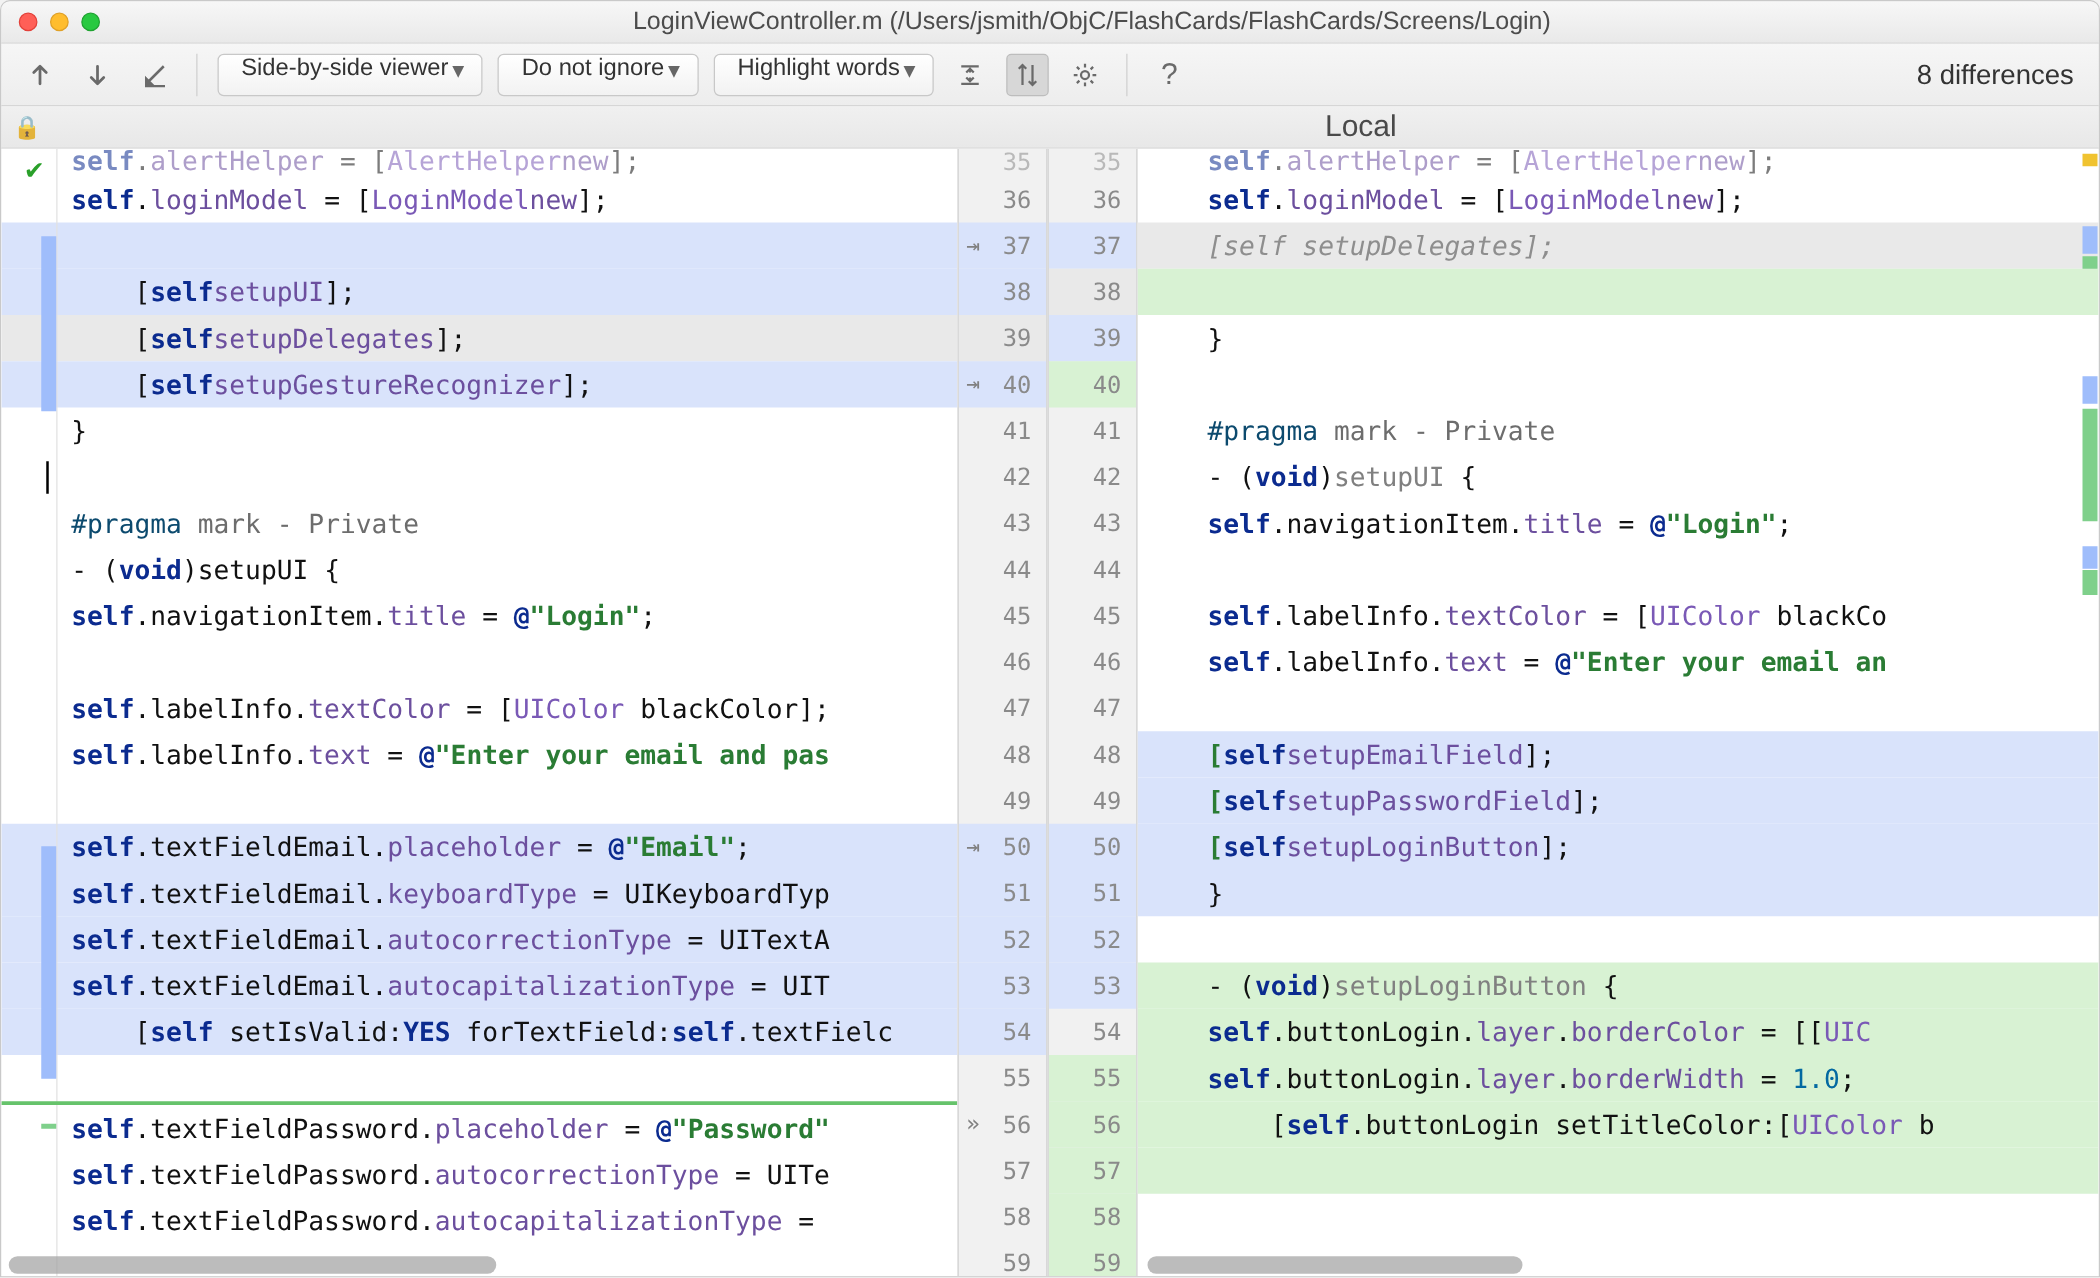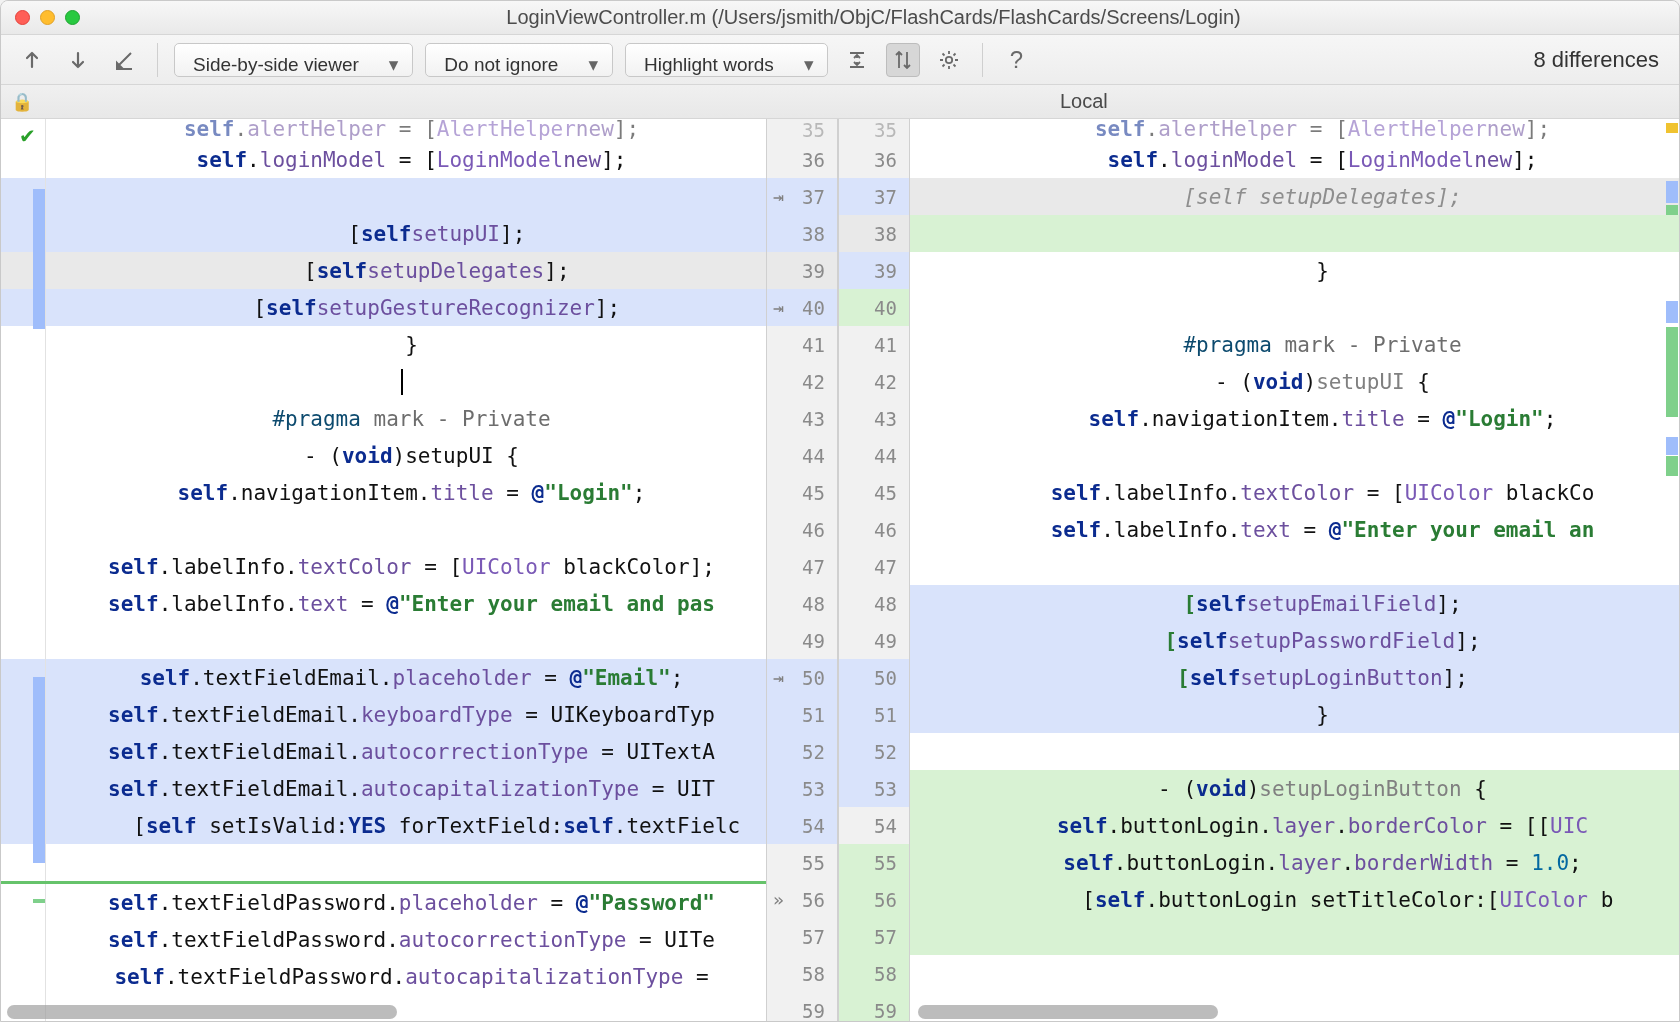--- a/index.html
+++ b/index.html
@@ -8,36 +8,36 @@
   .titlebar { height: 34px; display: flex; align-items: center; gap: 2px; padding: 0 14px; background: linear-gradient(#f7f7f7,#e9e9e9); border-bottom: 1px solid #d6d6d6; }
   .traffic { display: flex; gap: 10px; }
   .traffic span { width: 15px; height: 15px; border-radius: 50%; display: inline-block; }
   .t-close { background:#ff5f57; border:1px solid #e3413a;}
   .t-min { background:#ffbd2e; border:1px solid #e0a127;}
   .t-max { background:#28c940; border:1px solid #1fa331;}
   .title { flex: 1; text-align: center; font-size: 20px; color:#4c4c4c; }
   .toolbar { height: 50px; display: flex; align-items: center; gap: 12px; padding: 0 14px; background: linear-gradient(#f6f6f6,#ededed); border-bottom: 1px solid #d6d6d6; }
   .icon-btn { width: 34px; height: 34px; display:flex; align-items:center; justify-content:center; color:#5a5a5a; border-radius:4px; }
   .icon-btn.selected { background:#d7d7d7; border:1px solid #bdbdbd;}
-  .drop { height: 34px; padding: 0 14px 0 18px; background: linear-gradient(#fff,#f2f2f2); border:1px solid #c8c8c8; border-radius:5px; display:flex; align-items:flex-end; gap:30px; font-size:19px; color:#333;}
+  .drop { height: 34px; padding: 0 14px 0 18px; background: linear-gradient(#fff,#f2f2f2); border:1px solid #c8c8c8; border-radius:5px; display:flex; align-items:flex-start; gap:3px; font-size:19px; color:#333;}
   .drop .caret { color:#666; }
   .tb-divider { width:1px; height:34px; background:#cfcfcf; margin:0 4px;}
   .diffcount { margin-left:auto; font-size:22px; color:#333; padding-right:6px;}
   .sourcebar { height: 34px; display:flex; align-items:center; gap:10px; padding:0 10px; font-size:20px; color:#4a4a4a; border-bottom:1px solid #d6d6d6; position:relative; background:linear-gradient(#f0f0f0,#e8e8e8);}
   .sourcebar .lock { font-size:18px; opacity:.8;}
-  .sourcebar .rightlabel { position:absolute; left:50%; transform:translateX(220px); font-size:20px; }
+  .sourcebar .rightlabel { position:absolute; left:50%; transform:translateX(220px); font-size:24px; }
   .diffarea { flex:1; display:flex; background:#fff; overflow:hidden; position:relative;}
   .pane { position:relative; overflow:hidden;}
   .paneL { width:765px; }
   .gutterL { width:72px; }
   .gutterR { width:72px; }
   .paneR { flex:1; }
   .gutterL, .gutterR { background:#f1f1f1; border-left:1px solid #d0d0d0; border-right:1px solid #d0d0d0; }
   .row { height:37px; display:flex; align-items:center; font-family: "Menlo","Consolas",monospace; font-size:21px; white-space:pre; }
-  .code .row { padding-left:56px; color:#111;justify-content:center; }
+  .code .row { padding-left:56px; color:#111; }
   .gutter .row { justify-content:flex-end; padding-right:12px; color:#8a8a8a; font-size:19px; position:relative;}
   .kw { color:#0b2b8f; font-weight:bold;}
   .cls { color:#7a59b6;}
   .str { color:#2a7c34; font-weight:bold;}
   .met { color:#6c4f9e;}
   .com { color:#8e8e8e; font-style:italic;}
   .pragma1 { color:#0c4a6e;}
   .pragma2 { color:#6d6d6d;}
   .num { color:#0369a1;}
   .dim { color:#808080;}

